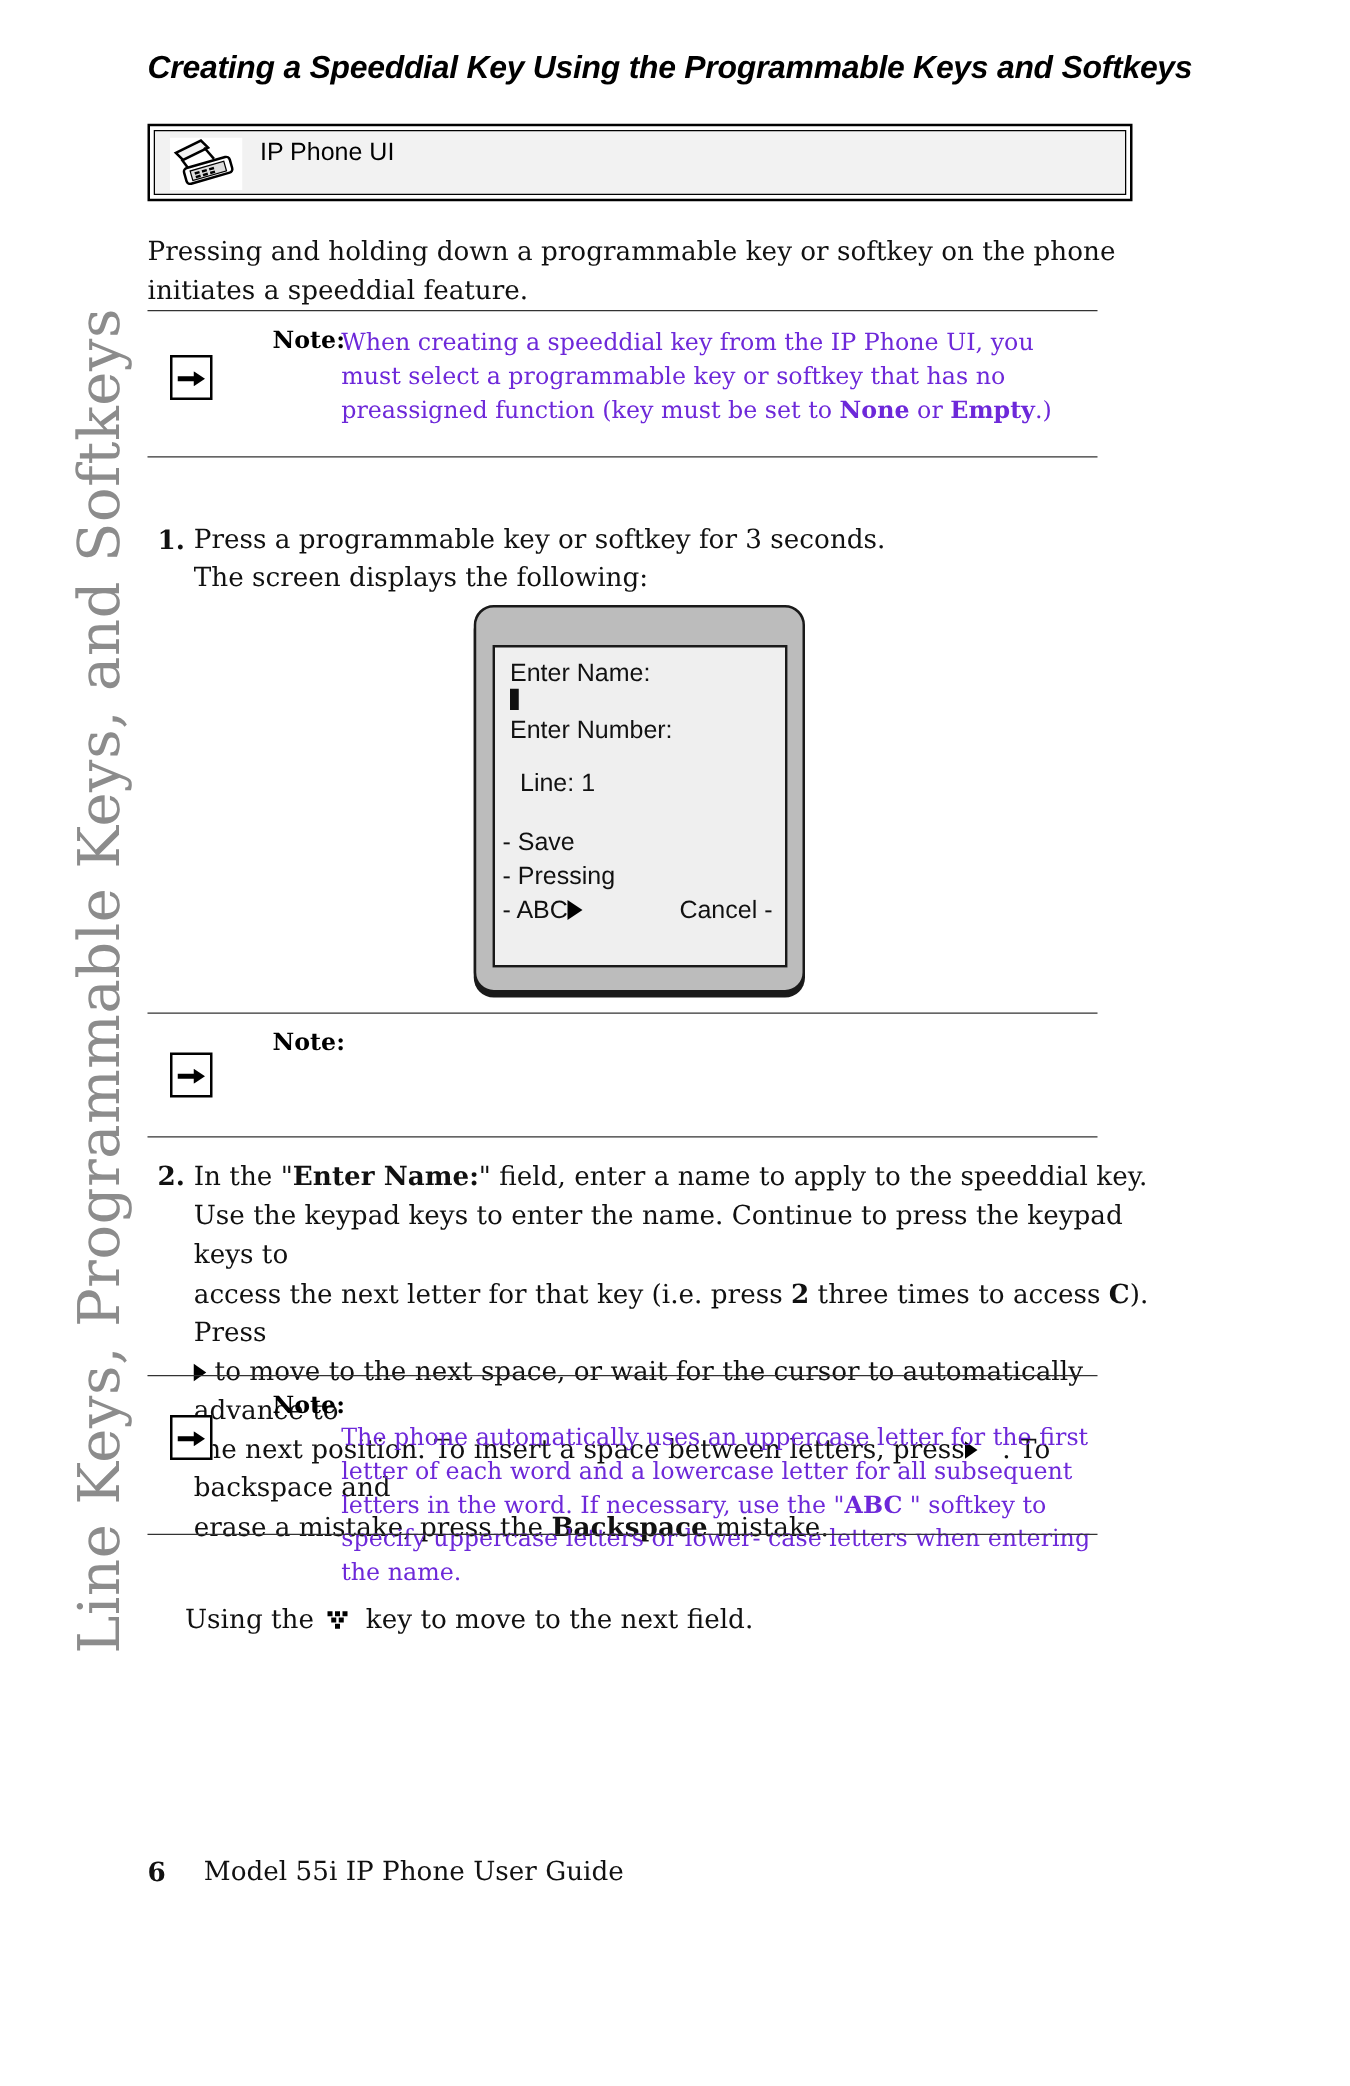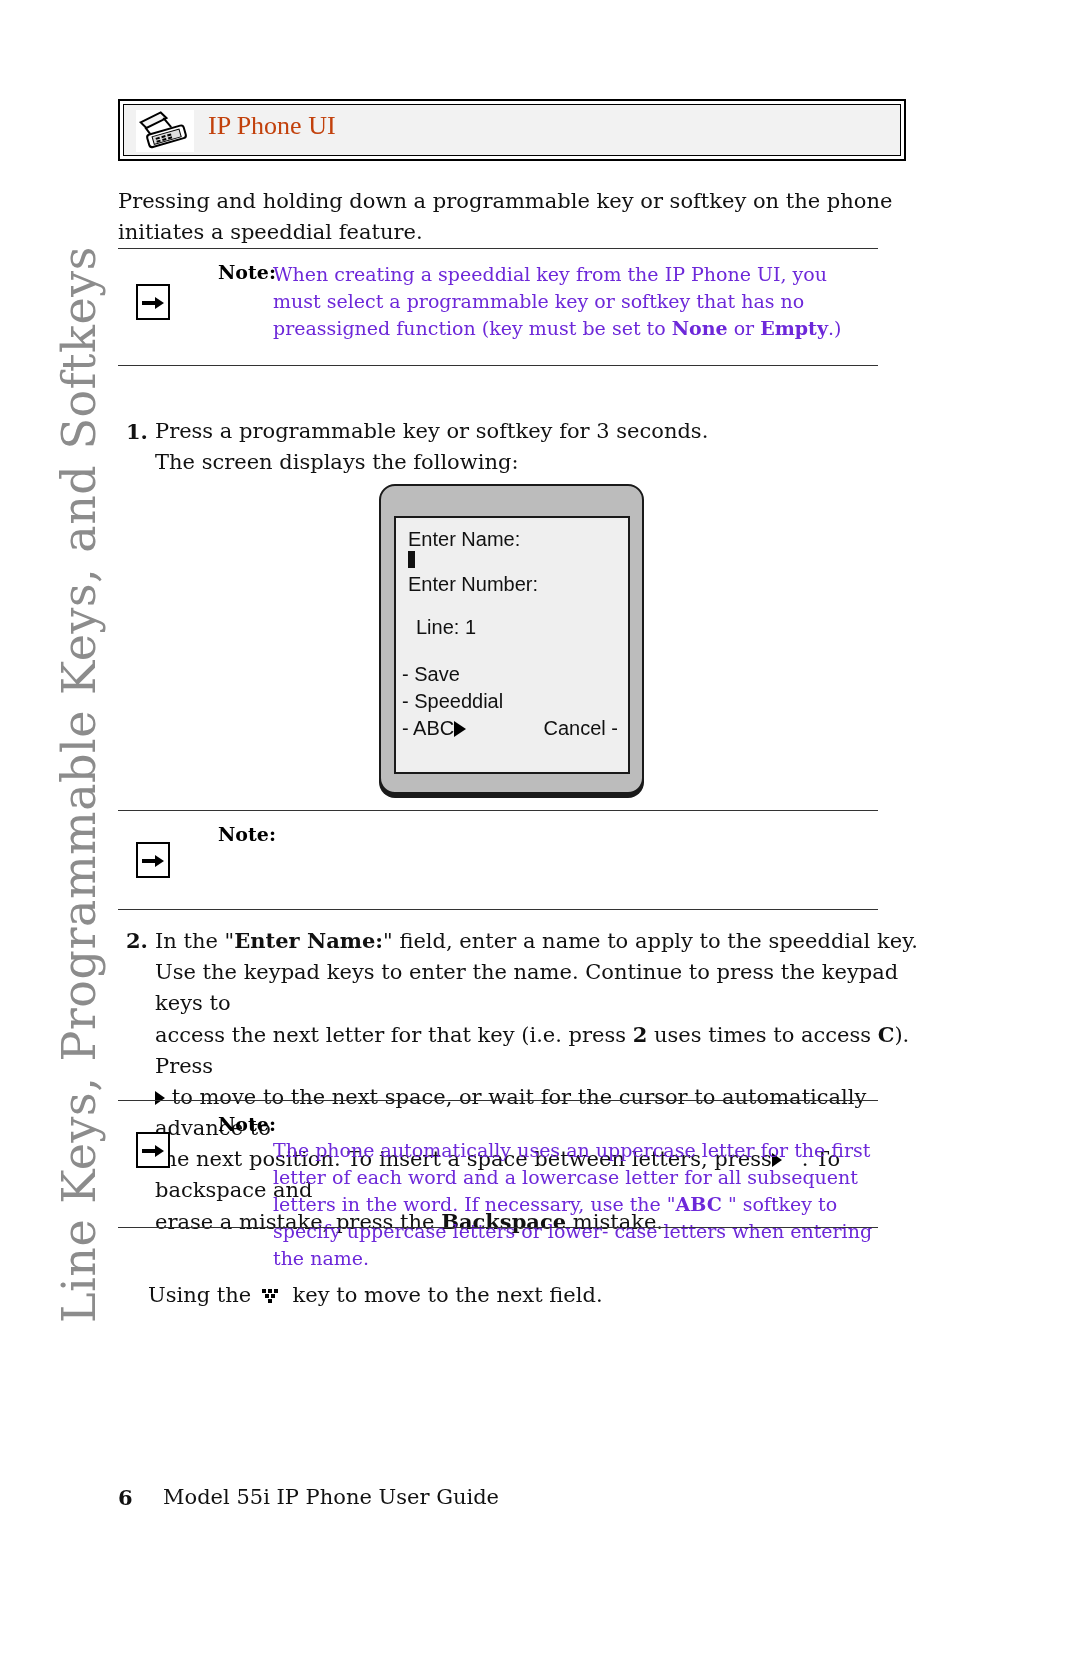--- a/index.html
+++ b/index.html
@@ -90,23 +90,23 @@
     position: absolute;
     left: 12px;
     top: 5px;
     width: 58px;
     height: 42px;
   }
   #ui-banner .banner-label {
     position: absolute;
     left: 84px;
     top: 6px;
-    font-family: Liberation Serif, serif;
-    font-size: 26px;
-    color: #c2410c;
+    font-family: Liberation Sans, sans-serif;
+    font-size: 20px;
+    color: #000000;
   }
 
   
   .para {
     position: absolute;
     font-family: "DejaVu Serif", serif;
     font-size: 21px;
     line-height: 31px;
     color: #111;
   }
@@ -314,20 +314,21 @@
 </style>
 </head>
 <body>
 
 <div id="vertical-tab">
   <div class="vtext">Line Keys, Programmable Keys, and Softkeys</div>
 </div>
 
 <div id="content">
 
+  <div id="page-title">Creating a Speeddial Key Using the Programmable Keys and Softkeys</div>
 
   <div id="ui-banner">
     <div class="inner">
       <div class="phone-icon">
         <svg viewBox="0 0 58 42" width="58" height="42">
           <rect x="0" y="0" width="58" height="42" fill="#ffffff"></rect>
           <g transform="rotate(-16 29 21)">
             <rect x="10" y="20" width="38" height="13" rx="3" fill="#ffffff" stroke="#000" stroke-width="2"></rect>
             <rect x="15" y="23" width="28" height="8" fill="#dddddd" stroke="#000" stroke-width="1"></rect>
             <path d="M8 6 L30 2 L34 9 L12 13 Z" fill="#f4f4f4" stroke="#000" stroke-width="2"></path>
@@ -373,21 +374,21 @@
   </div>
 
   <div id="phone-screen">
     <div class="bezel"></div>
     <div class="lcd">
       <div class="lcd-line" id="lcd-enter-name">Enter Name:</div>
       <div id="lcd-cursor"></div>
       <div class="lcd-line" id="lcd-enter-number">Enter Number:</div>
       <div class="lcd-line" id="lcd-line-1">Line: 1</div>
       <div class="lcd-line" id="lcd-save">- Save</div>
-      <div class="lcd-line" id="lcd-backspace">- Speeddial</div>
+      <div class="lcd-line" id="lcd-backspace">- Pressing</div>
       <div class="lcd-line" id="lcd-abc"><span>- ABC</span><span class="tri-right"></span></div>
       <div id="lcd-cancel">Cancel -</div>
     </div>
   </div>
 
   <div class="note-block" id="note-2">
     <div class="note-rule-top"></div>
     <div class="note-icon">
       <svg class="arrow" viewBox="0 0 22 12" width="22" height="12">
         <path d="M0 4 H13 V0 L22 6 L13 12 V8 H0 Z" fill="#000"></path>
@@ -395,21 +396,21 @@
     </div>
     <div class="note-label">Note:</div>
     <div class="note-rule-bottom"></div>
   </div>
 
   <div class="step" id="step-2">
     <span class="num">2.</span>
     <span class="txt">
       <span>In the "</span><span class="b">Enter Name:</span><span>" field, enter a name to apply to the speeddial key.</span><br>
       <span>Use the keypad keys to enter the name. Continue to press the keypad keys to</span><br>
-      <span>access the next letter for that key (i.e. press </span><span class="b">2</span><span> uses times to access </span><span class="b">C</span><span>). Press</span><br>
+      <span>access the next letter for that key (i.e. press </span><span class="b">2</span><span> three times to access </span><span class="b">C</span><span>). Press</span><br>
       <span class="tri-right-sm"></span>
       <span>to move to the next space, or wait for the cursor to automatically advance to</span><br>
       <span>the next position. To insert a space between letters, press</span><span class="tri-right-sm"></span>&nbsp;&nbsp;&nbsp;<span>. To backspace and</span><br>
       <span>erase a mistake, press the </span><span class="b">Backspace</span><span> mistake.</span>
     </span>
   </div>
 
   <div class="note-block" id="note-3">
     <div class="note-rule-top"></div>
     <div class="note-icon">

